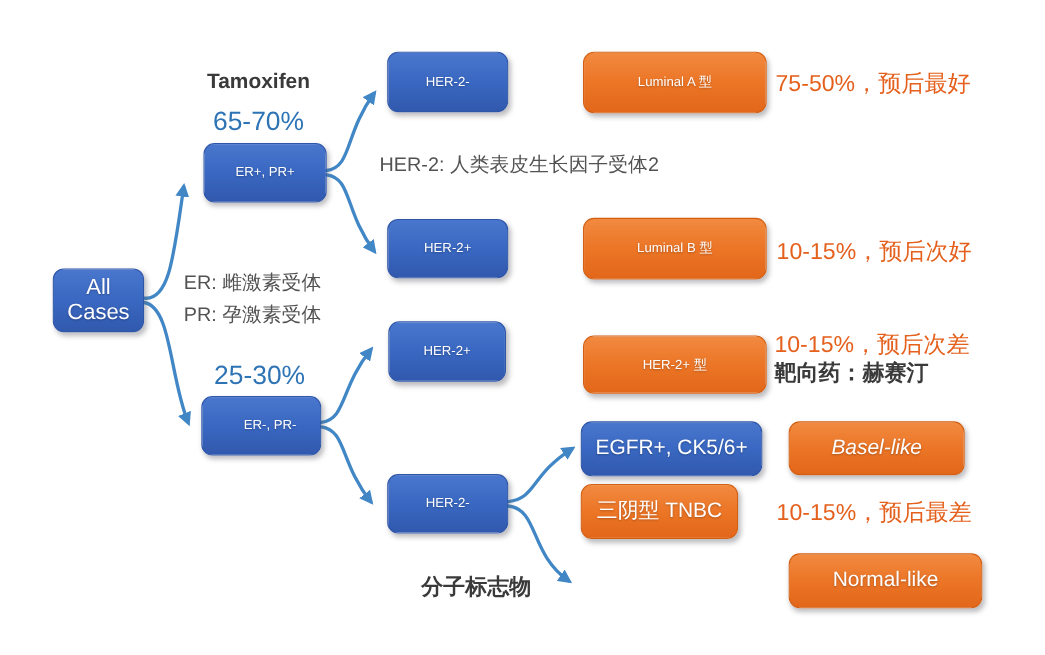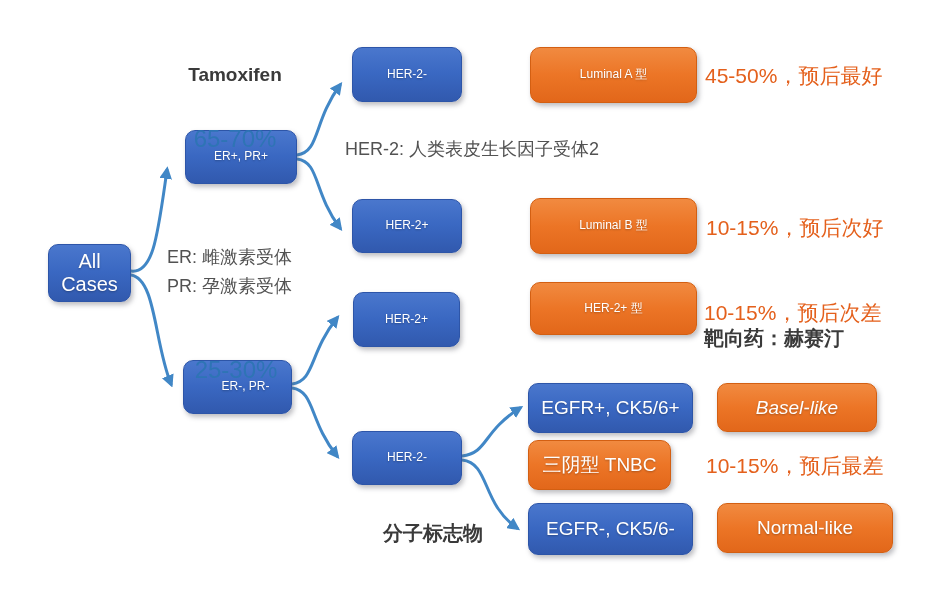--- a/index.html
+++ b/index.html
@@ -15,21 +15,21 @@
   .arrow{stroke:var(--arrow,#4187c6);stroke-width:3;fill:none;stroke-linecap:round;}
   .arrowhead{fill:var(--arrow,#4187c6);}
   .node{position:absolute;display:flex;align-items:center;justify-content:center;
         color:#fff;border-radius:10px;font-size:12px;text-align:center;line-height:1.15;
         box-shadow:2px 3px 5px rgba(90,90,100,.40);text-shadow:0 1px 2px rgba(0,0,0,.28);}
   .blue{background:linear-gradient(180deg,var(--blue-box-light,#4a77cd) 0%,var(--blue-box,#3a68c2) 48%,#3159ae 100%);
         border:1px solid var(--blue-box-dark,#2d55a8);}
   .orange{background:linear-gradient(180deg,var(--orange-box-light,#f18a40) 0%,var(--orange-box,#ec7526) 50%,#e2671a 100%);
         border:1px solid var(--orange-box-dark,#d35f12);}
   .lbl{position:absolute;white-space:nowrap;}
-  .pct{color:var(--blue-text,#2e74b5);font-size:24px;width:100px;text-align:center;margin-top:28px;}
+  .pct{color:var(--blue-text,#2e74b5);font-size:24px;width:100px;text-align:center;}
   .def{color:var(--gray-text,#525252);font-size:18px;}
   .note{color:var(--orange-text,#e4601c);font-size:21px;}
   .dark-bold{color:var(--dark-text,#3a3a3a);font-size:20px;font-weight:bold;}
   .tamox{color:var(--dark-text,#3a3a3a);font-size:19px;font-weight:bold;width:100px;text-align:center;}
 </style>
 </head>
 <body>
 
 <div class="canvas">
 
@@ -53,34 +53,33 @@
   <div class="node blue" style="left:185px;top:130px;width:112px;height:54px;">ER+, PR+</div>
   <div class="node blue" style="left:183px;top:360px;width:109px;height:54px;padding-left:16px;">ER-, PR-</div>
 
   <div class="node blue" style="left:352px;top:47px;width:110px;height:55px;">HER-2-</div>
   <div class="node blue" style="left:352px;top:199px;width:110px;height:54px;">HER-2+</div>
   <div class="node blue" style="left:353px;top:292px;width:107px;height:55px;">HER-2+</div>
   <div class="node blue" style="left:352px;top:431px;width:110px;height:54px;">HER-2-</div>
 
   <div class="node orange" style="left:530px;top:47px;width:167px;height:56px;">Luminal A 型</div>
   <div class="node orange" style="left:530px;top:198px;width:167px;height:56px;">Luminal B 型</div>
-  <div class="node orange" style="left:530px;top:282px;width:167px;height:53px;">HER-2+ 型</div>
+  <div class="node orange" style="left:530px;top:305px;width:167px;height:53px;">HER-2+ 型</div>
   <div class="node blue" style="left:528px;top:383px;width:165px;height:50px;font-size:19px;">EGFR+, CK5/6+</div>
   <div class="node orange" style="left:528px;top:440px;width:143px;height:50px;font-size:19px;">三阴型 TNBC</div>
-  <div class="node blue" style="left:528px;top:503px;width:165px;height:52px;font-size:19px;">EGFR-, CK5/6-</div>
 
   <div class="node orange" style="left:717px;top:383px;width:160px;height:49px;font-size:19px;font-style:italic;">Basel-like</div>
   <div class="node orange" style="left:717px;top:503px;width:176px;height:50px;font-size:19px;">Normal-like</div>
 
   <div class="lbl tamox" style="left:185px;top:64px;text-align:center;">Tamoxifen</div>
   <div class="lbl pct" style="left:185px;top:97px;">65-70%</div>
   <div class="lbl def" style="left:167px;top:245px;">ER: 雌激素受体</div>
   <div class="lbl def" style="left:167px;top:274px;">PR: 孕激素受体</div>
   <div class="lbl pct" style="left:186px;top:328px;">25-30%</div>
   <div class="lbl def" style="left:345px;top:137px;">HER-2: 人类表皮生长因子受体2</div>
   <div class="lbl dark-bold" style="left:383px;top:520px;">分子标志物</div>
-  <div class="lbl note" style="left:705px;top:62px;">45-50%，预后最好</div>
+  <div class="lbl note" style="left:705px;top:62px;">75-50%，预后最好</div>
   <div class="lbl note" style="left:706px;top:214px;">10-15%，预后次好</div>
   <div class="lbl note" style="left:704px;top:299px;">10-15%，预后次差</div>
   <div class="lbl dark-bold" style="left:704px;top:325px;">靶向药：赫赛汀</div>
   <div class="lbl note" style="left:706px;top:452px;">10-15%，预后最差</div>
 
 </div>
 
 </body></html>

